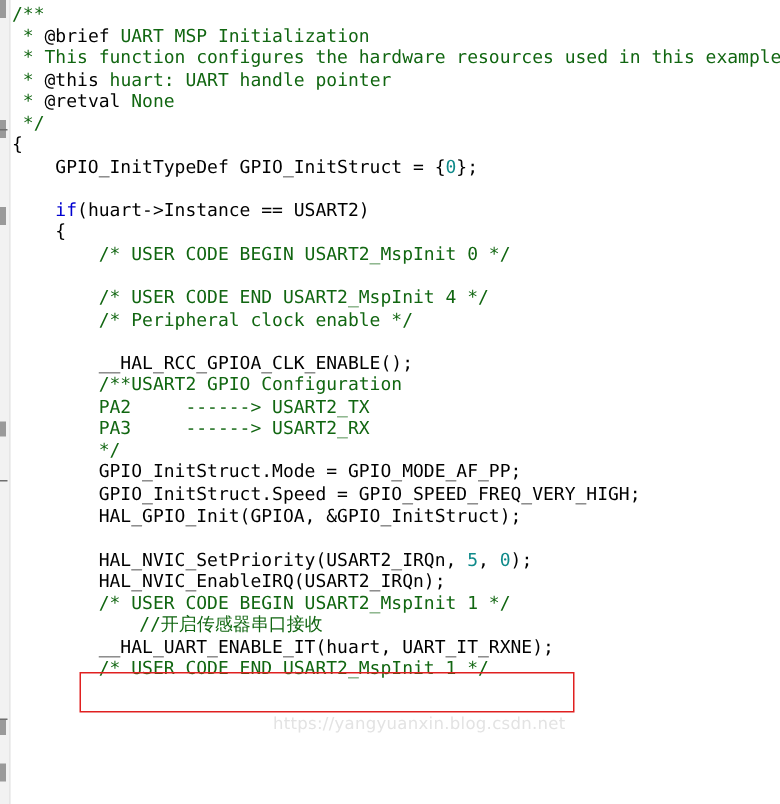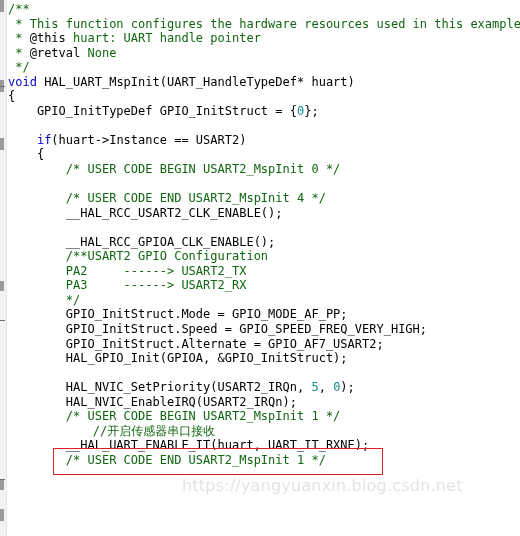--- a/index.html
+++ b/index.html
@@ -80,21 +80,21 @@
     box-sizing: border-box;
     pointer-events: none;
   }
 
   
   #watermark {
     position: absolute;
     left: 182px;
     top: 476px;
     font-family: "DejaVu Sans", "Liberation Sans", sans-serif;
-    font-size: 16px;
+    font-size: 11px;
     color: #e3e3e3;
     white-space: nowrap;
     letter-spacing: 0.2px;
   }
 </style>
 </head>
 <body>
 
 <div id="editor">
 
@@ -105,43 +105,42 @@
       <div class="fold-mark" style="top: 281px; height: 10px;"></div>
       <div class="fold-mark" style="top: 480px; height: 10px;"></div>
       <div class="fold-mark" style="top: 509px; height: 12px;"></div>
       <div class="fold-tick" style="top: 86px;"></div>
       <div class="fold-tick" style="top: 320px;"></div>
       <div class="fold-tick" style="top: 479px;"></div>
     </div>
 
   <div id="code">
       <div class="line"><span class="cmt">/**</span></div>
+      <div class="line"><span class="cmt"> * </span><span class="doc">@brief</span><span class="cmt"> UART MSP Initialization</span></div>
       <div class="line"><span class="cmt"> * This function configures the hardware resources used in this example</span></div>
       <div class="line"><span class="cmt"> * </span><span class="doc">@this</span><span class="cmt"> huart: UART handle pointer</span></div>
       <div class="line"><span class="cmt"> * </span><span class="doc">@retval</span><span class="cmt"> None</span></div>
       <div class="line"><span class="cmt"> */</span></div>
-      <div class="line"><span class="kw">void</span><span> HAL_UART_MspInit(UART_HandleTypeDef* huart)</span></div>
       <div class="line"><span>{</span></div>
       <div class="line"><span>    GPIO_InitTypeDef GPIO_InitStruct = {</span><span class="num">0</span><span>};</span></div>
       <div class="line">&nbsp;</div>
       <div class="line"><span>    </span><span class="kw">if</span><span>(huart-&gt;Instance == USART2)</span></div>
       <div class="line"><span>    {</span></div>
       <div class="line"><span class="cmt">        /* USER CODE BEGIN USART2_MspInit 0 */</span></div>
       <div class="line">&nbsp;</div>
       <div class="line"><span class="cmt">        /* USER CODE END USART2_MspInit 4 */</span></div>
-      <div class="line"><span>        __HAL_RCC_USART2_CLK_ENABLE();</span></div>
+      <div class="line"><span class="cmt">        /* Peripheral clock enable */</span></div>
       <div class="line">&nbsp;</div>
       <div class="line"><span>        __HAL_RCC_GPIOA_CLK_ENABLE();</span></div>
       <div class="line"><span class="cmt">        /**USART2 GPIO Configuration</span></div>
       <div class="line"><span class="cmt">        PA2     ------&gt; USART2_TX</span></div>
       <div class="line"><span class="cmt">        PA3     ------&gt; USART2_RX</span></div>
       <div class="line"><span class="cmt">        */</span></div>
       <div class="line"><span>        GPIO_InitStruct.Mode = GPIO_MODE_AF_PP;</span></div>
       <div class="line"><span>        GPIO_InitStruct.Speed = GPIO_SPEED_FREQ_VERY_HIGH;</span></div>
-      <div class="line"><span>        GPIO_InitStruct.Alternate = GPIO_AF7_USART2;</span></div>
       <div class="line"><span>        HAL_GPIO_Init(GPIOA, &amp;GPIO_InitStruct);</span></div>
       <div class="line">&nbsp;</div>
       <div class="line"><span>        HAL_NVIC_SetPriority(USART2_IRQn, </span><span class="num">5</span><span>, </span><span class="num">0</span><span>);</span></div>
       <div class="line"><span>        HAL_NVIC_EnableIRQ(USART2_IRQn);</span></div>
       <div class="line"><span class="cmt">        /* USER CODE BEGIN USART2_MspInit 1 */</span></div>
       <div class="line"><span class="cn">        //开启传感器串口接收</span></div>
       <div class="line"><span>        __HAL_UART_ENABLE_IT(huart, UART_IT_RXNE);</span></div>
       <div class="line"><span class="cmt">        /* USER CODE END USART2_MspInit 1 */</span></div>
     </div>
 

